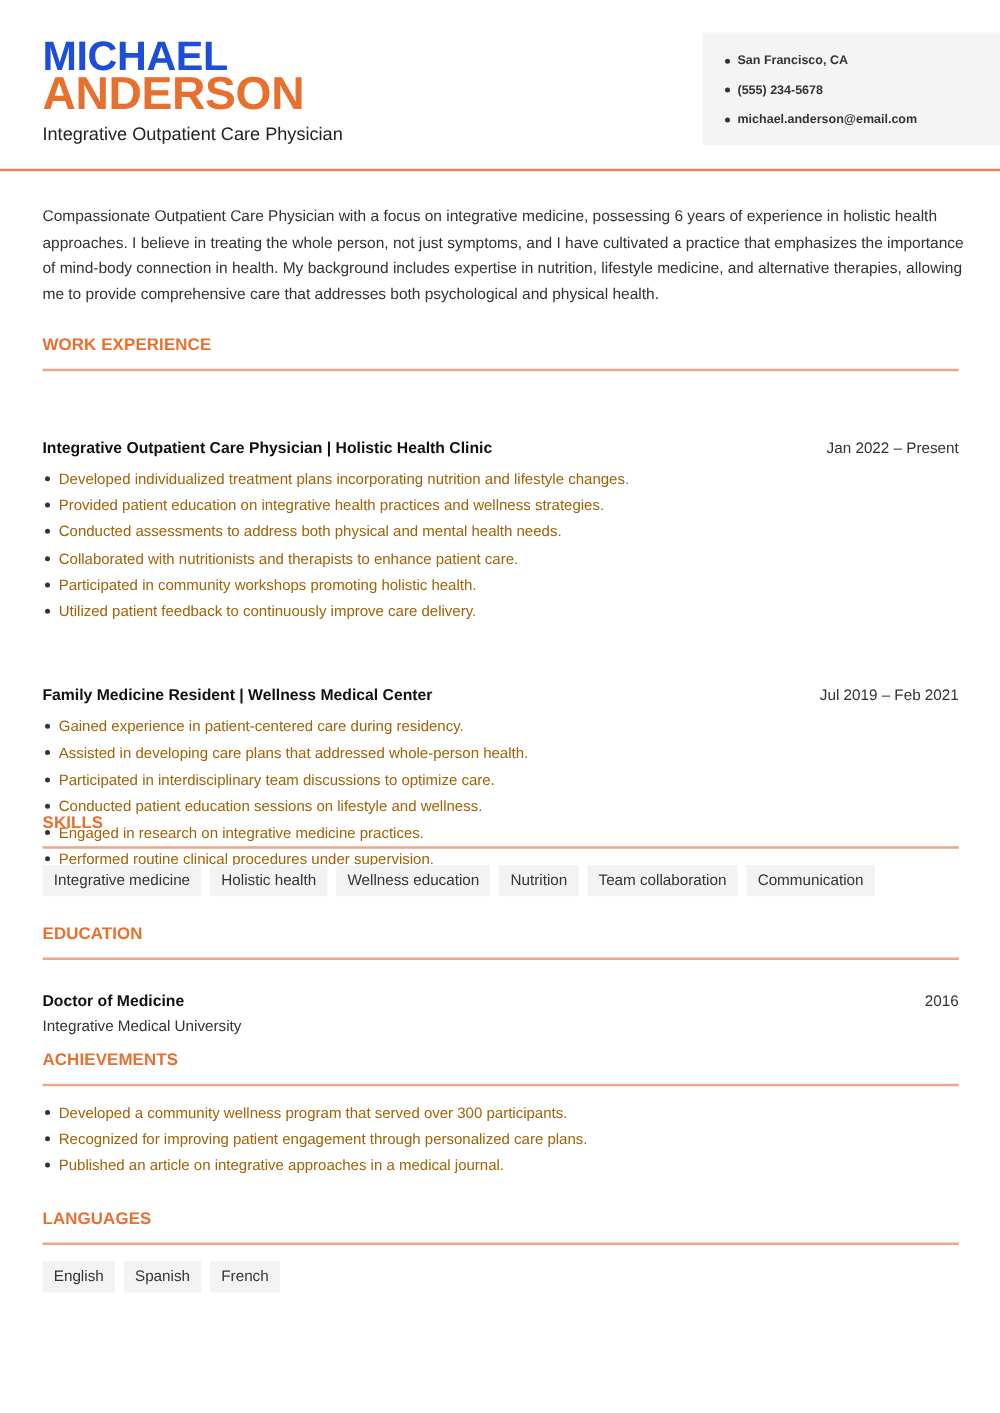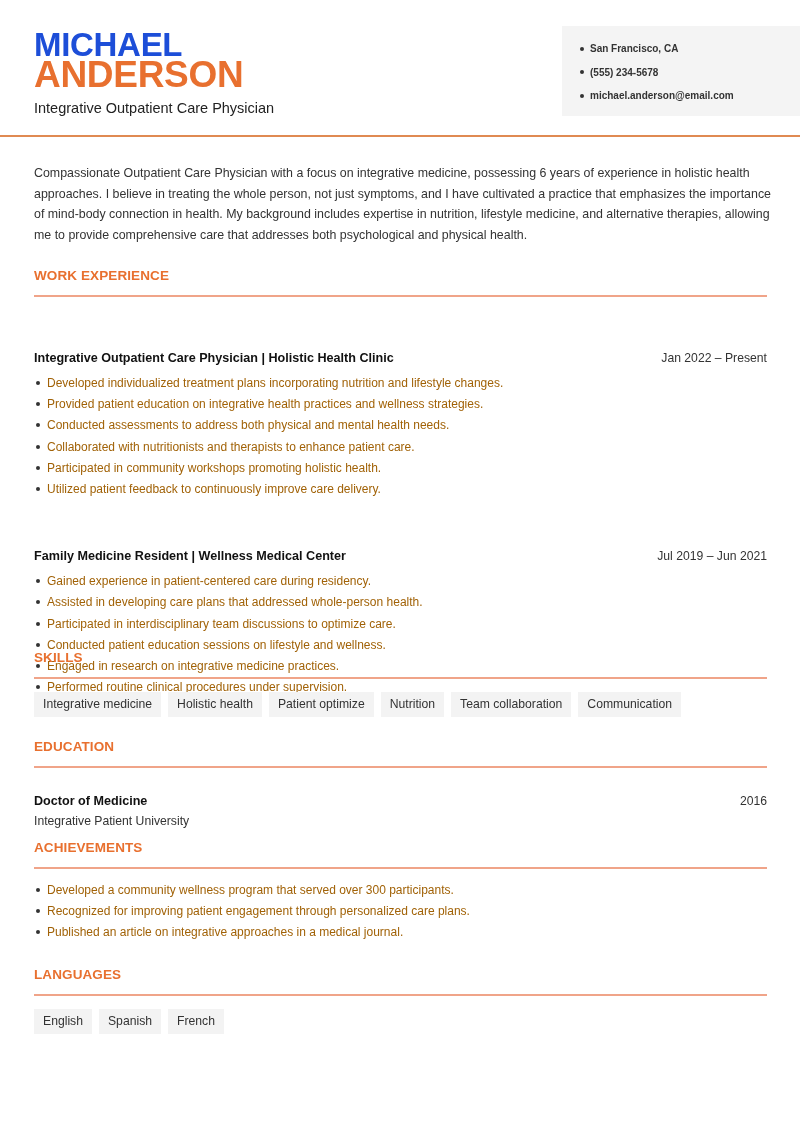--- a/index.html
+++ b/index.html
@@ -96,21 +96,21 @@
       <li>
           <span class="bullet-dot"></span>
           <span>Utilized patient feedback to continuously improve care delivery.</span>
         </li>
     </ul>
   </div>
 
   <div style="margin-top:10px;">
     <div class="job-head">
       <span class="job-title">Family Medicine Resident | Wellness Medical Center</span>
-      <span class="job-date">Jul 2019 – Jun 2021</span>
+      <span class="job-date">Jul 2019 – Feb 2021</span>
     </div>
     <ul class="bullets">
       <li>
           <span class="bullet-dot"></span>
           <span>Gained experience in patient-centered care during residency.</span>
         </li>
       <li>
           <span class="bullet-dot"></span>
           <span>Assisted in developing care plans that addressed whole-person health.</span>
         </li>
@@ -133,35 +133,35 @@
     </ul>
   </div>
 </div>
 
 <div class="section" style="top:650px;">
   <div class="section-title">SKILLS</div>
   <div class="section-rule"></div>
   <div class="chips">
     <span class="chip">Integrative medicine</span>
     <span class="chip">Holistic health</span>
-    <span class="chip">Patient optimize</span>
+    <span class="chip">Wellness education</span>
     <span class="chip">Nutrition</span>
     <span class="chip">Team collaboration</span>
     <span class="chip">Communication</span>
   </div>
 </div>
 
 <div class="section" style="top:739px;">
   <div class="section-title">EDUCATION</div>
   <div class="section-rule"></div>
   <div class="edu-head">
     <span class="edu-degree">Doctor of Medicine</span>
     <span class="edu-year">2016</span>
   </div>
-  <div class="edu-school">Integrative Patient University</div>
+  <div class="edu-school">Integrative Medical University</div>
 </div>
 
 <div class="section" style="top:840px;">
   <div class="section-title">ACHIEVEMENTS</div>
   <div class="section-rule"></div>
   <ul class="bullets" style="margin-top:11px;">
     <li>
         <span class="bullet-dot"></span>
         <span>Developed a community wellness program that served over 300 participants.</span>
       </li>

